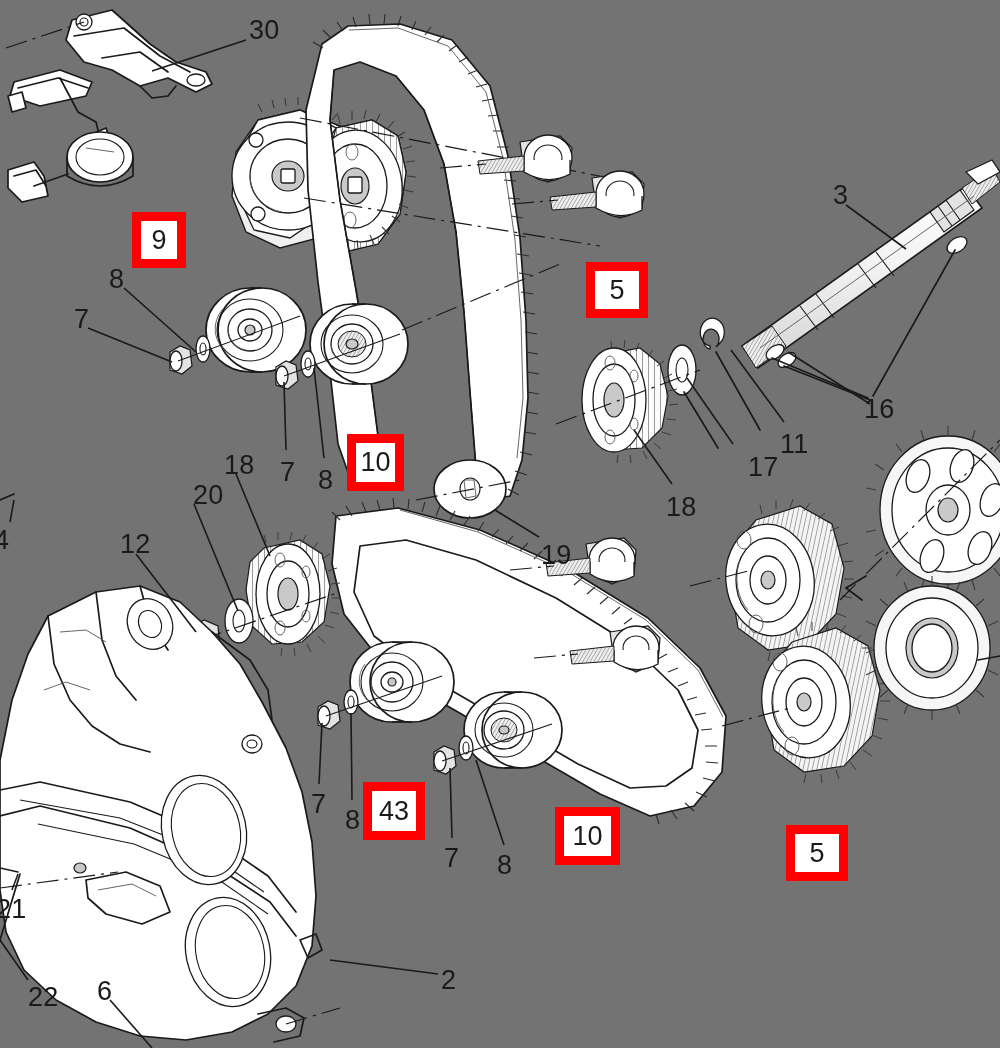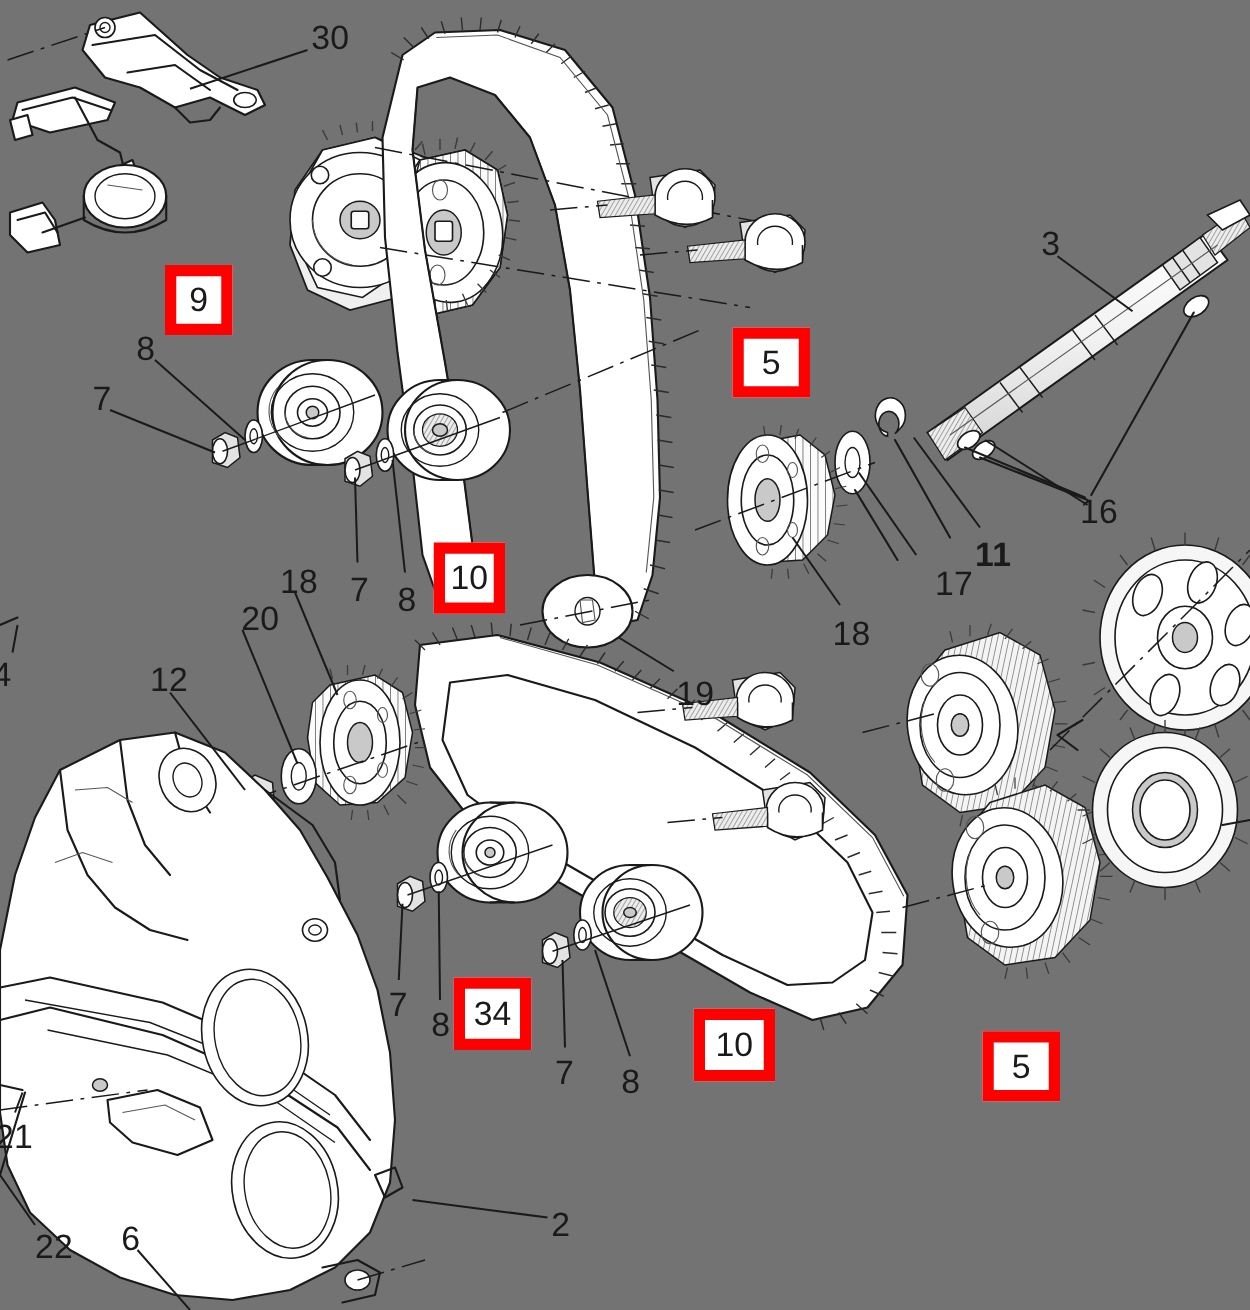--- a/index.html
+++ b/index.html
@@ -498,21 +498,21 @@
         <line x1="12" y1="890" x2="18" y2="874" stroke="#1a1a1a" stroke-width="1.6"></line>
         <line x1="438" y1="974" x2="330" y2="960" stroke="#1a1a1a" stroke-width="1.6"></line>
         <line x1="28" y1="980" x2="0" y2="940" stroke="#1a1a1a" stroke-width="1.6"></line>
         <line x1="110" y1="1000" x2="152" y2="1048" stroke="#1a1a1a" stroke-width="1.6"></line>
       </svg>
       <div class="callout" style="left: 249px; top: 17px;">30</div>
       <div class="callout" style="left: 833px; top: 182px;">3</div>
       <div class="callout" style="left: 109px; top: 266px;">8</div>
       <div class="callout" style="left: 74px; top: 306px;">7</div>
       <div class="callout" style="left: 864px; top: 396px;">16</div>
-      <div class="callout" style="left: 780px; top: 431px; font-weight: bold;">11</div>
+      <div class="callout" style="left: 780px; top: 431px;">11</div>
       <div class="callout" style="left: 748px; top: 454px;">17</div>
       <div class="callout" style="left: 224px; top: 452px;">18</div>
       <div class="callout" style="left: 280px; top: 459px;">7</div>
       <div class="callout" style="left: 318px; top: 467px;">8</div>
       <div class="callout" style="left: 193px; top: 482px;">20</div>
       <div class="callout" style="left: 666px; top: 494px;">18</div>
       <div class="callout" style="left: -6px; top: 527px;">4</div>
       <div class="callout" style="left: 120px; top: 531px;">12</div>
       <div class="callout" style="left: 541px; top: 542px; text-align: center;">19</div>
       <div class="callout" style="left: 311px; top: 791px;">7</div>
@@ -529,21 +529,21 @@
       <div class="hlbox" style="left: 132px; top: 212px; width: 54px; height: 56px; border: 9px solid rgb(255, 0, 0);">
         <span>9</span>
       </div>
       <div class="hlbox" style="left: 586px; top: 262px; width: 62px; height: 56px; border: 9px solid rgb(255, 0, 0);">
         <span>5</span>
       </div>
       <div class="hlbox" style="left: 347px; top: 434px; width: 57px; height: 57px; border: 9px solid rgb(255, 0, 0);">
         <span>10</span>
       </div>
       <div class="hlbox" style="left: 363px; top: 782px; width: 62px; height: 58px; border: 9px solid rgb(255, 0, 0);">
-        <span>34</span>
+        <span>43</span>
       </div>
       <div class="hlbox" style="left: 555px; top: 807px; width: 65px; height: 58px; border: 9px solid rgb(255, 0, 0);">
         <span>10</span>
       </div>
       <div class="hlbox" style="left: 786px; top: 825px; width: 62px; height: 56px; border: 9px solid rgb(255, 0, 0);">
         <span>5</span>
       </div>
     </div>
 
 </div>

